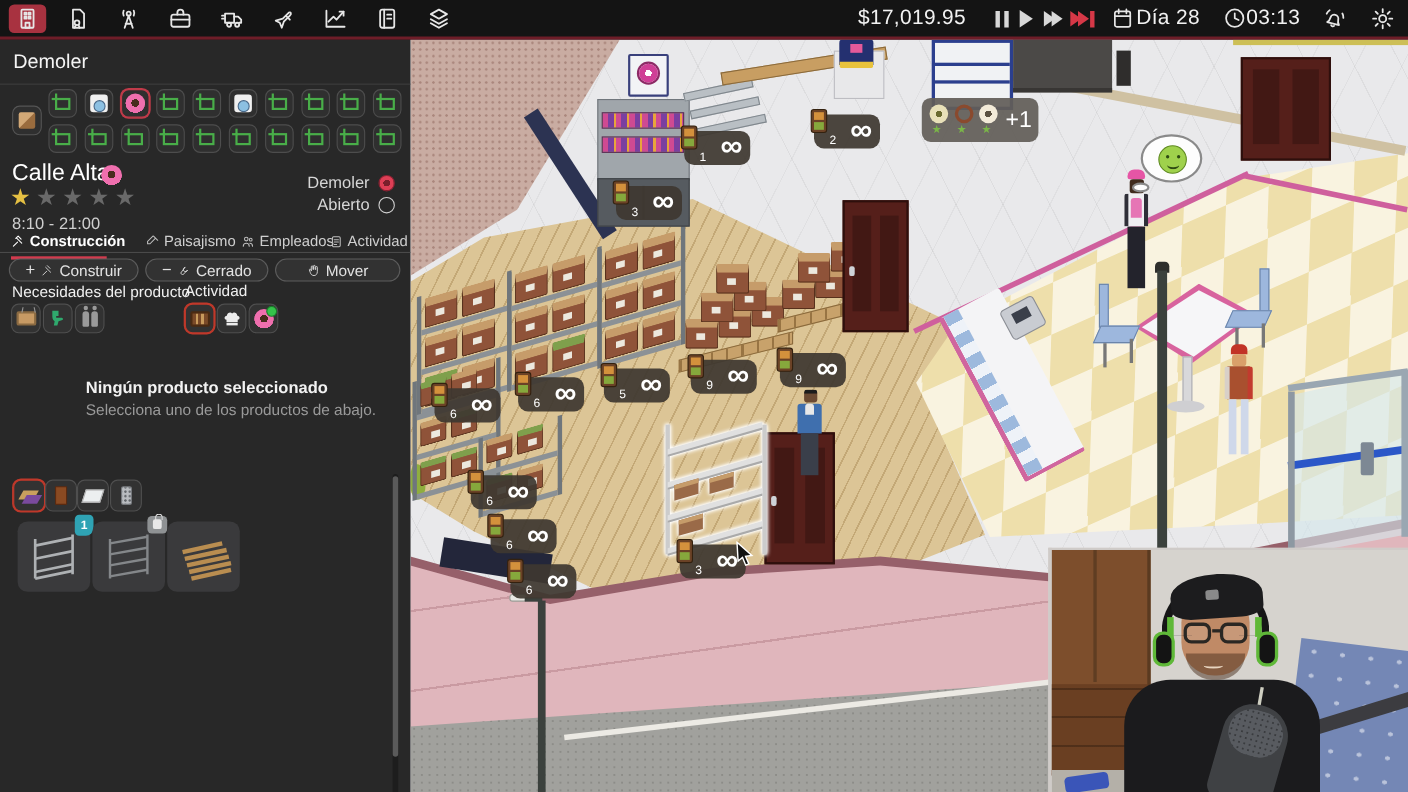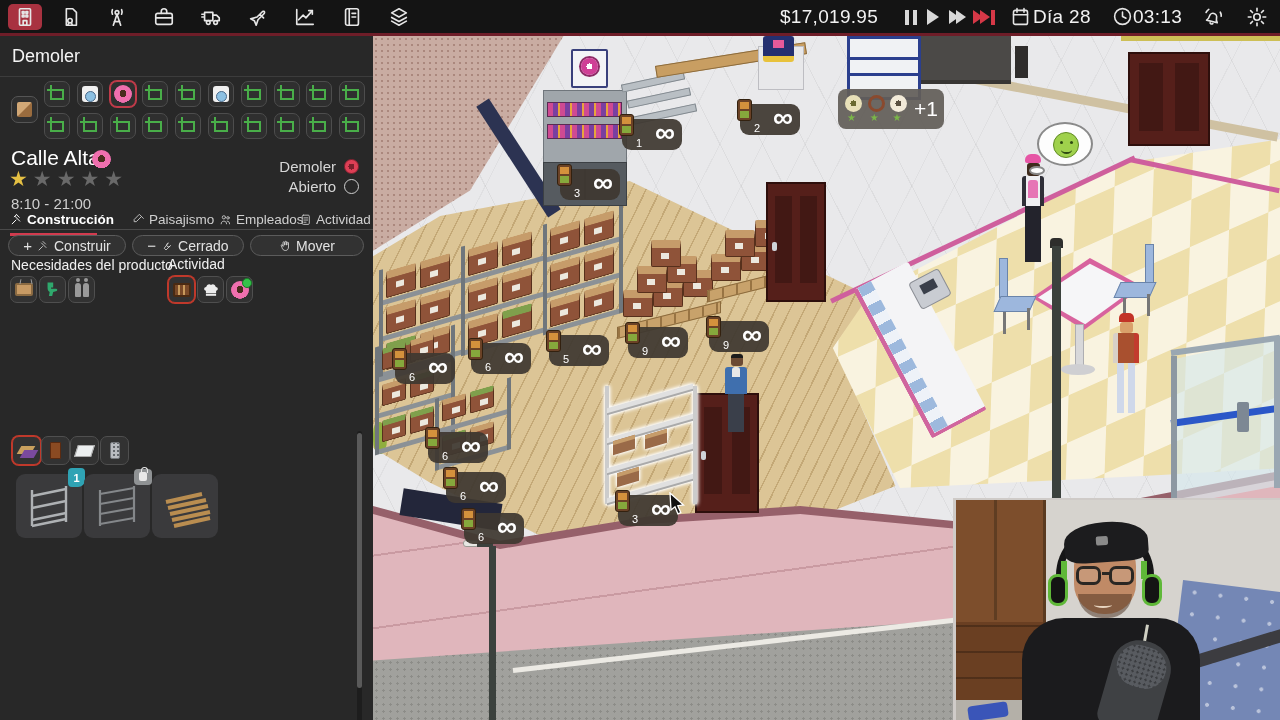--- a/index.html
+++ b/index.html
@@ -539,20 +539,22 @@
     <div class="need-ic" style="left:197px">
       <svg width="18" height="16" viewBox="0 0 24 22">
           <path fill="#ececec" stroke="none" d="M5 12c-3.2 0-3.2-5 .4-5C6 3 10 2 12 4c2-2 6-1 6.6 3 3.6 0 3.6 5 .4 5v3H5v-3z"></path>
           <rect fill="#ececec" x="5" y="16" width="14" height="3"></rect>
         </svg>
     </div>
     <div class="need-ic" style="left:226px">
         <span class="donut-note"></span>
       </div>
 
+    <div class="empty-title">Ningún producto seleccionado</div>
+    <div class="empty-sub">Selecciona uno de los productos de abajo.</div>
 
     <div class="cat-btn sel" style="left:12px">
         <span class="floor-ic"></span>
       </div>
     <div class="cat-btn" style="left:41px">
         <span class="door-ic"></span>
       </div>
     <div class="cat-btn" style="left:70px">
         <span class="wall-ic"></span>
       </div>

